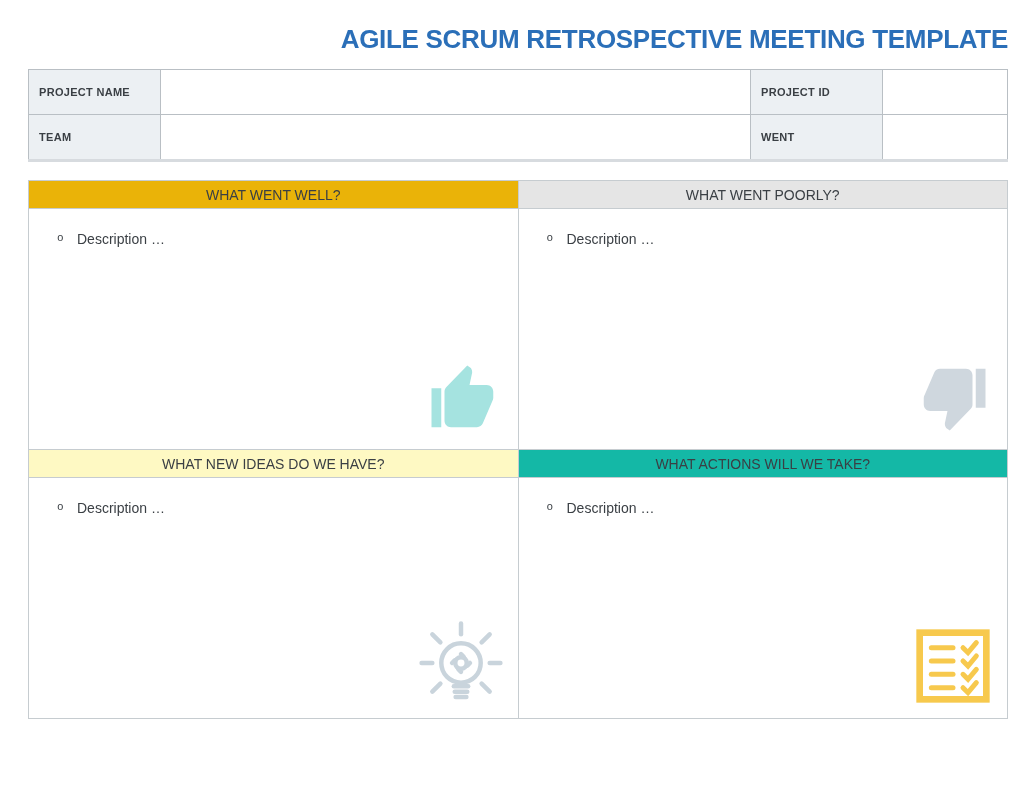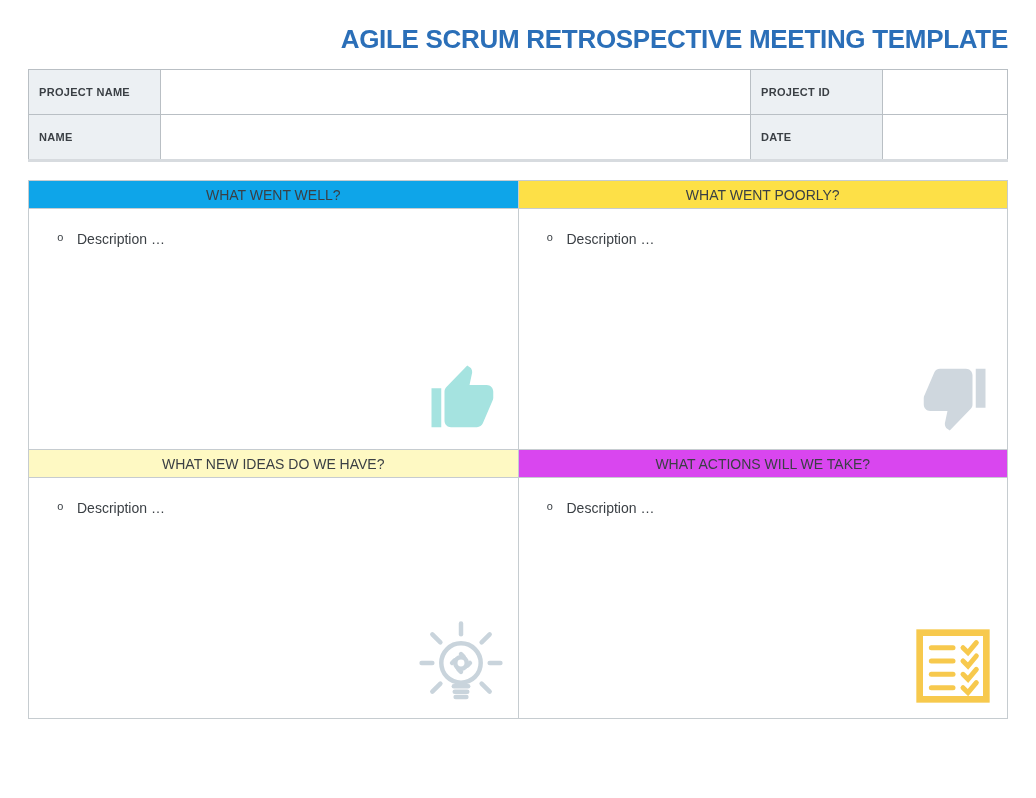--- a/index.html
+++ b/index.html
@@ -60,24 +60,24 @@
     }
     .quad-header {
       height: 28px;
       line-height: 28px;
       text-align: center;
       font-size: 14px;
       color: #3a3f44;
       font-weight: 400;
       border-bottom: 1px solid #c6ccd0;
     }
-    .hdr-teal { background: #0ea5e9; }
-    .hdr-blue { background: #fde047; }
+    .hdr-teal { background: #eab308; }
+    .hdr-blue { background: #e5e5e5; }
     .hdr-gray { background: #fef9c3; }
-    .hdr-yellow { background: #d946ef; }
+    .hdr-yellow { background: #14b8a6; }
     .quad-body {
       padding: 22px 18px 10px 28px;
       min-height: 240px;
       position: relative;
     }
     .bullet-line {
       font-size: 14px;
       color: #3a3f44;
       position: relative;
       padding-left: 20px;
@@ -104,23 +104,23 @@
 
 <table class="info-table">
   <tbody>
       <tr>
     <td class="label-cell">PROJECT NAME</td>
     <td class="val-cell wide"></td>
     <td class="label-cell">PROJECT ID</td>
     <td class="val-cell narrow"></td>
   </tr>
   <tr>
-    <td class="label-cell">NAME</td>
+    <td class="label-cell">TEAM</td>
     <td class="val-cell wide"></td>
-    <td class="label-cell">DATE</td>
+    <td class="label-cell">WENT</td>
     <td class="val-cell narrow"></td>
   </tr>
 </tbody>
   </table>
 
 <div class="quad-wrap">
 
   <div class="quad-row">
 
     <div class="quad-cell">

